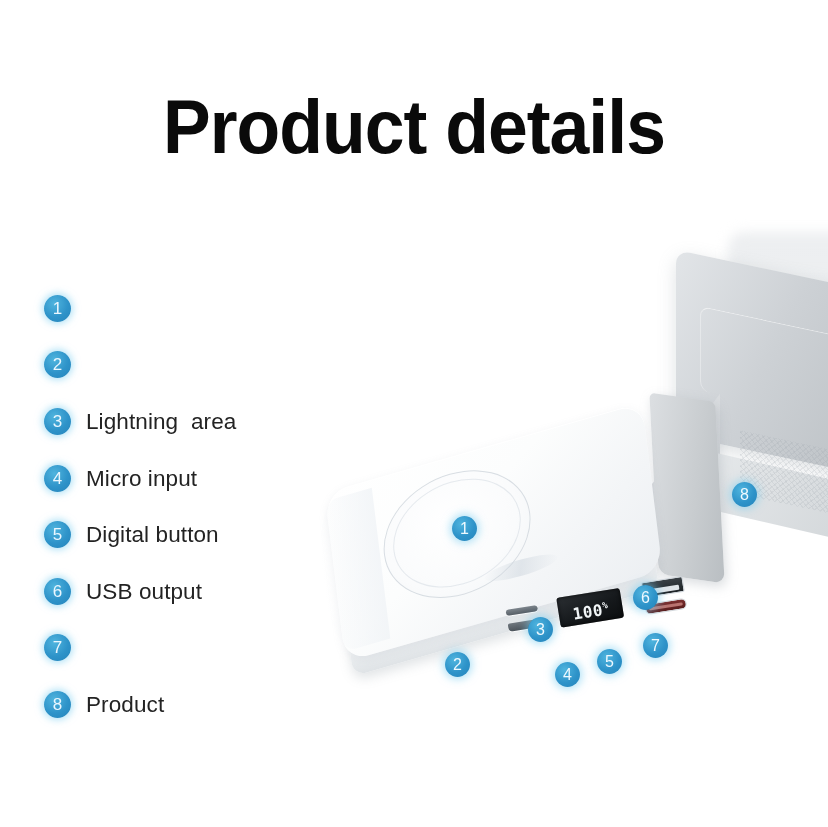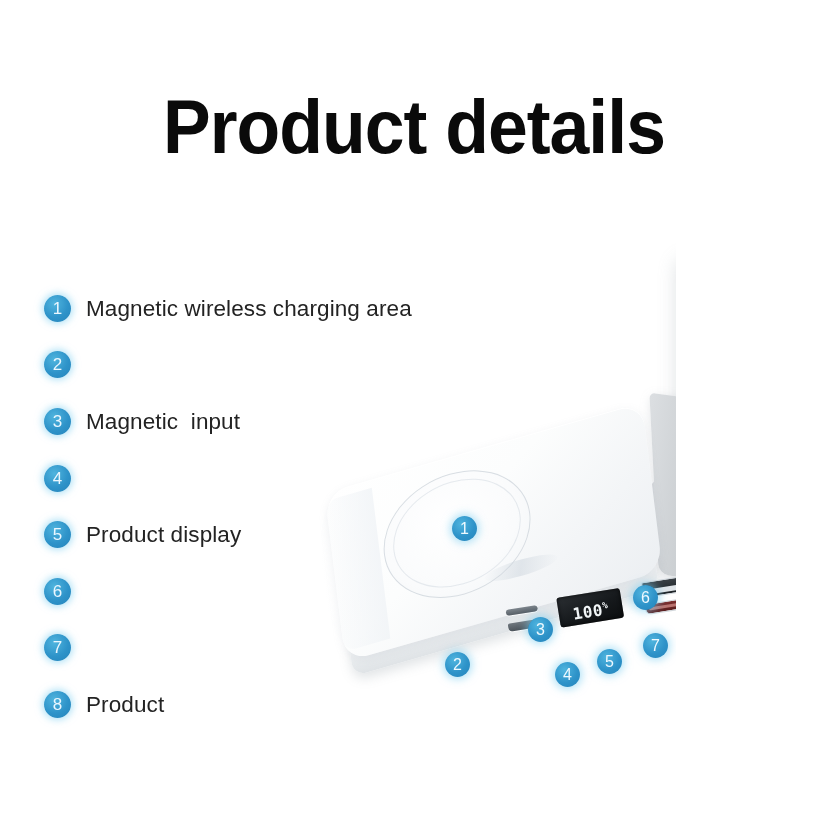--- a/index.html
+++ b/index.html
@@ -5,21 +5,21 @@
   html, body {
     margin: 0;
     padding: 0;
     background: #ffffff;
   }
   body {
     font-family: "Liberation Sans", sans-serif;
   }
   #page {
     position: relative;
-    width: 676px;
+    width: 828px;
     height: 827px;
     background: #ffffff;
     overflow: hidden;
   }
 
   
   #title {
     position: absolute;
     left: 0;
     top: 82px;
@@ -354,43 +354,44 @@
 <body>
 
 <div id="page">
 
   <div id="title">Product details</div>
 
   <div id="legend">
 
     <div class="legend-row">
       <span class="badge">1</span>
-      <span class="legend-label">Magnetic wireless charging area</span>
     </div>
 
     <div class="legend-row">
       <span class="badge">2</span>
     </div>
 
     <div class="legend-row">
       <span class="badge">3</span>
-      <span class="legend-label">Magnetic  input</span>
+      <span class="legend-label">Lightning  area</span>
     </div>
 
     <div class="legend-row">
       <span class="badge">4</span>
+      <span class="legend-label">Micro input</span>
     </div>
 
     <div class="legend-row">
       <span class="badge">5</span>
-      <span class="legend-label">Product display</span>
+      <span class="legend-label">Digital button</span>
     </div>
 
     <div class="legend-row">
       <span class="badge">6</span>
+      <span class="legend-label">USB output</span>
     </div>
 
     <div class="legend-row">
       <span class="badge">7</span>
     </div>
 
     <div class="legend-row">
       <span class="badge">8</span>
       <span class="legend-label">Product</span>
     </div>

